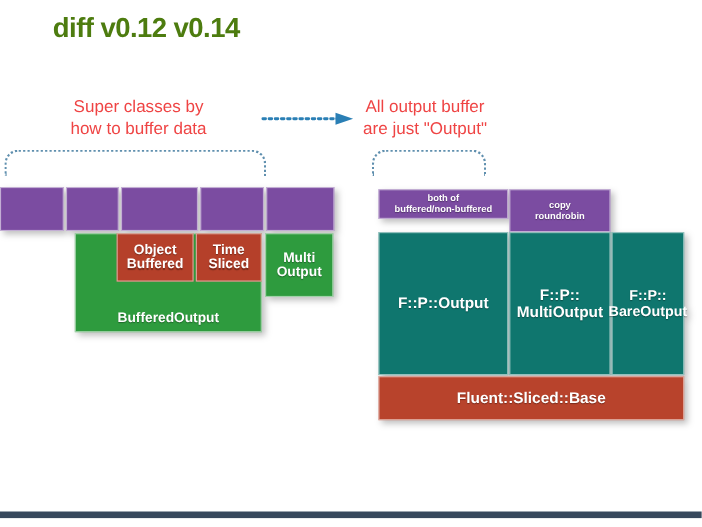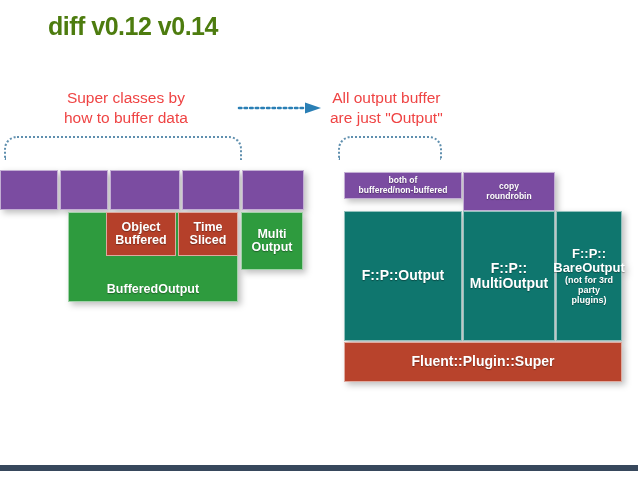--- a/index.html
+++ b/index.html
@@ -172,20 +172,18 @@
 
   <div class="dbox r-purple" style="left:119px; top:0px; width:92px; height:39px; font-size:8.5px;">copy
 roundrobin</div>
 
   <div class="dbox r-blue" style="left:119px; top:39px; width:92px; height:130px; font-size:14px;">F::P::
 MultiOutput</div>
 
   <div class="dbox r-blue" style="left:212px; top:39px; width:66px; height:130px; font-size:13px; flex-direction:column; padding:0 2px;">
     <span style="white-space:pre-line;">F::P::
 BareOutput</span>
-    <span class="sub-note" style="white-space:pre-line;">(not for 3rd party
-plugins)</span>
   </div>
 
-  <div class="dbox r-red" style="left:0px; top:170px; width:278px; height:40px; font-size:14px;">Fluent::Plugin::Super</div>
+  <div class="dbox r-red" style="left:0px; top:170px; width:278px; height:40px; font-size:14px;">Fluent::Sliced::Base</div>
 </div>
 
 <div class="footer-bar"></div>
 
 </body></html>

